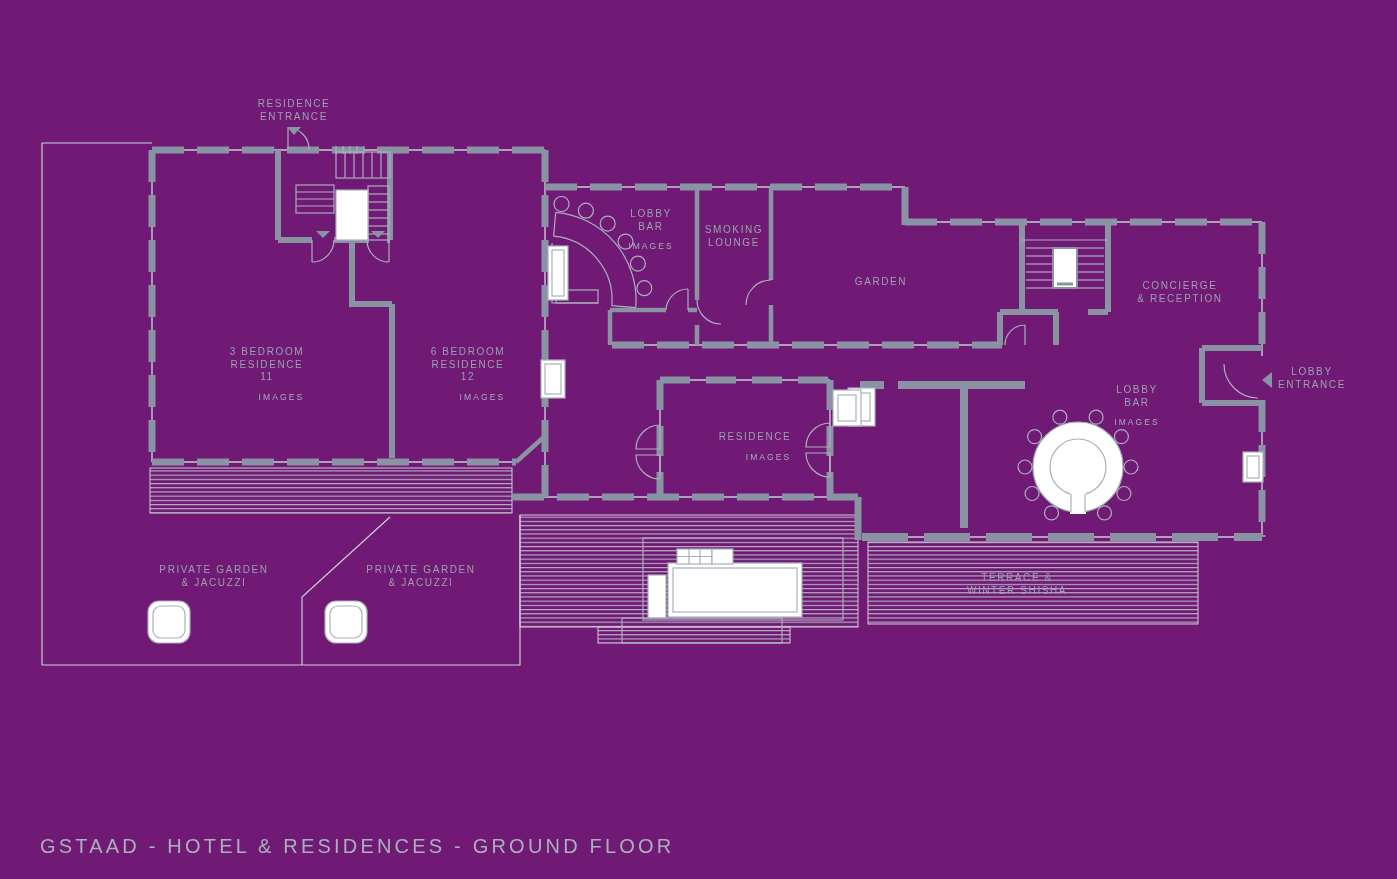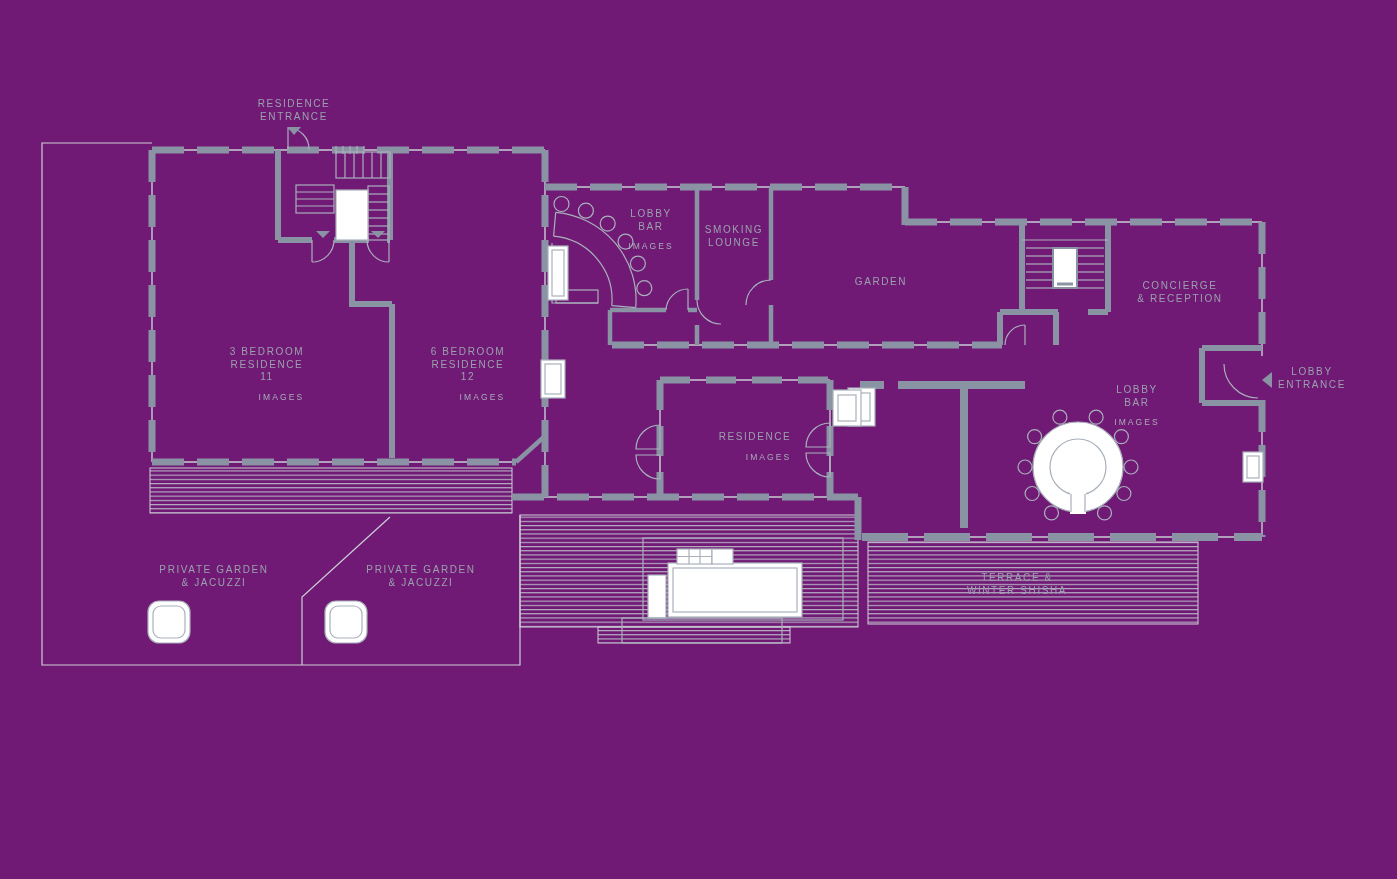--- a/index.html
+++ b/index.html
@@ -325,13 +325,14 @@
   <div class="lbl" style="left:421px;top:564px">
     <div>PRIVATE GARDEN</div>
     <div>&amp; JACUZZI</div>
   </div>
 
   <div class="lbl" style="left:1017px;top:572px">
     <div>TERRACE &amp;</div>
     <div>WINTER SHISHA</div>
   </div>
 
+  <div class="title">GSTAAD - HOTEL &amp; RESIDENCES - GROUND FLOOR</div>
 </div>
 
 </body></html>

